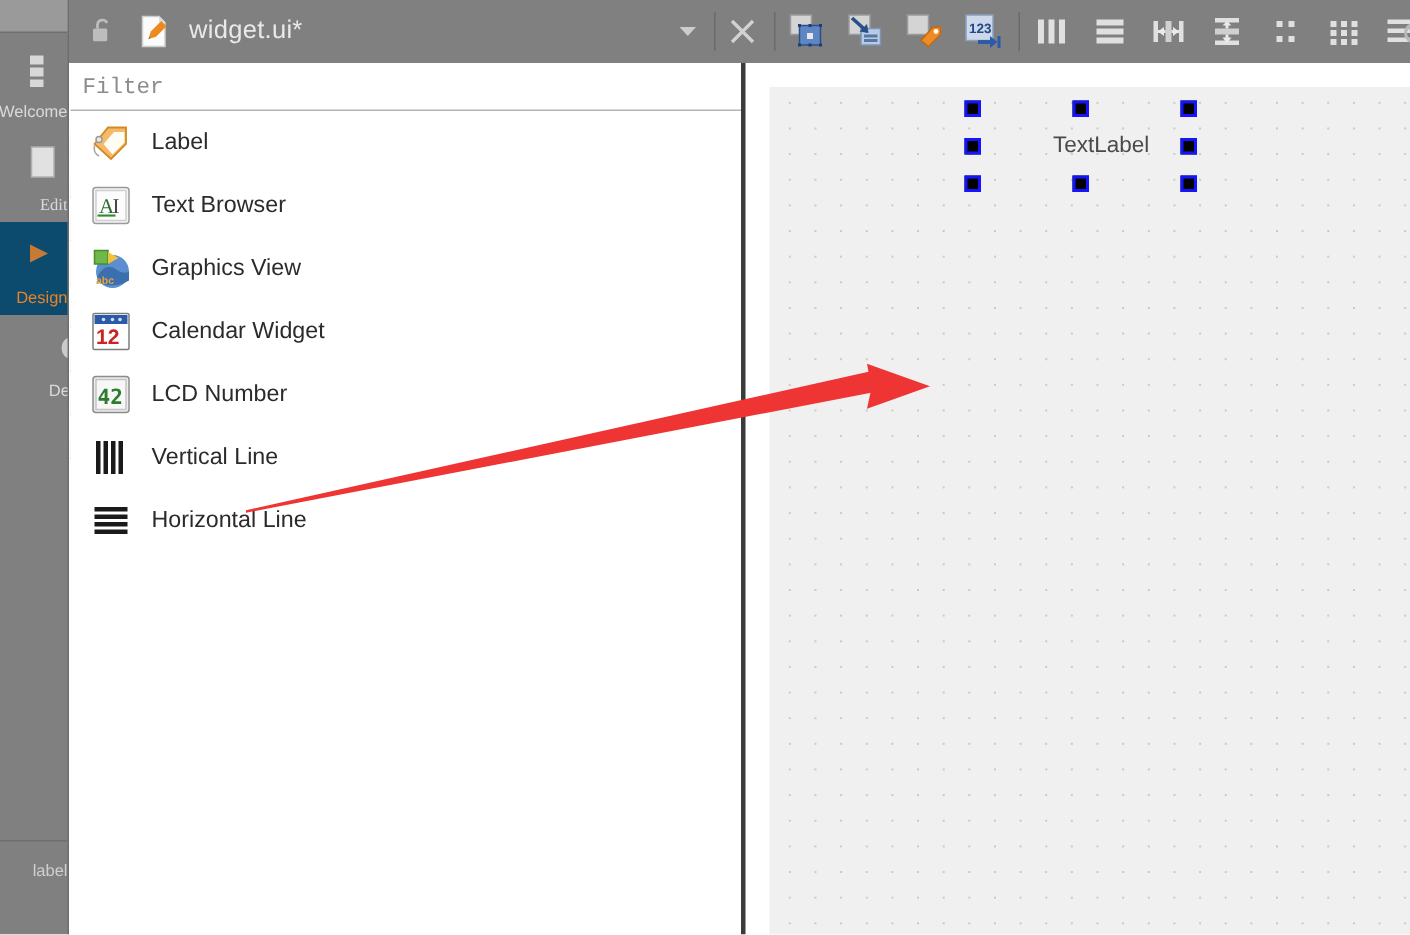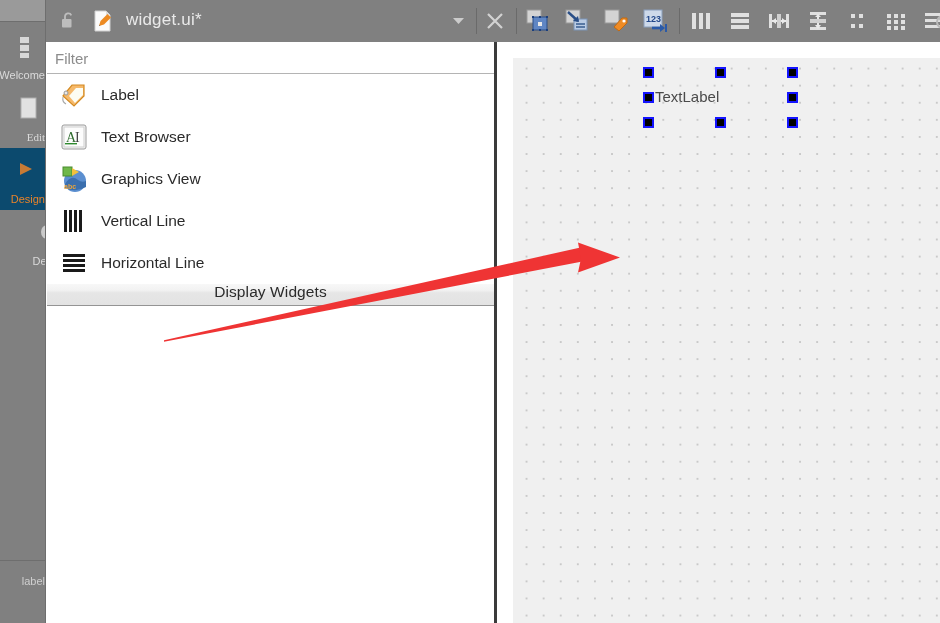--- a/index.html
+++ b/index.html
@@ -88,21 +88,21 @@
   }
   .filter-row {
     position:absolute; left:0; top:0; width:447px; height:32px;
     background:#ffffff;
     border-bottom:1px solid #b4b4b4;
   }
   .filter-input {
     position:absolute; left:8px; top:6px; width:430px; height:20px;
     border:none; outline:none; background:transparent;
     font-size:15px; color:#737373;
-    font-family:Liberation Sans, sans-serif;
+    font-family:Liberation Mono, monospace;
   }
   .filter-input::placeholder { color:#8c8c8c; }
 
   .cat-list { position:absolute; left:0; top:32px; width:447px; }
   .cat {
     position:relative; width:447px; height:29px;
     background:linear-gradient(to bottom,#fdfdfd 0%, #f2f2f2 45%, #e6e6e6 55%, #e3e3e3 100%);
     border-bottom:1px solid #949494;
     border-top:1px solid #fbfbfb;
     display:flex; align-items:center; justify-content:center;
@@ -131,21 +131,21 @@
   }
   .form {
     position:absolute; left:13px; top:16px; width:427px; height:565px;
     background:#f0f0f0;
     background-image:radial-gradient(circle, #c9c9c9 0.8px, transparent 0.9px);
     background-size:17.1px 17.1px;
     background-position:5px 2px;
   }
   .textlabel {
     position:absolute;
-    font-size:15px; color:#4a4a4a; white-space:nowrap;
+    font-size:15px; color:#4a4a4a; white-space:nowrap;padding-left:47px;
   }
   .handle {
     position:absolute; width:11px; height:11px;
     background:#000000; border:2px solid #1414ff;
     box-sizing:border-box;
   }
 
   
   .annot {
     position:absolute; left:0; top:0; width:940px; height:623px;
@@ -422,21 +422,44 @@
               <circle cx="16" cy="17" r="11" fill="#5b8fd0"></circle>
               <path d="M6 20 q6 -10 13 -4 q4 3 8 1 l0 6 q-10 6 -21 1 z" fill="#3b6fae"></path>
               <rect x="4" y="3" width="9" height="9" fill="#6fb84a" stroke="#4a8c2e"></rect>
               <path d="M13 4 L20 8 L13 12 Z" fill="#f2c23c"></path>
               <text x="5" y="25" font-family="'Liberation Sans',sans-serif" font-size="7" fill="#e8a33d" font-weight="bold">abc</text>
             </svg>
           </div>
           <div class="lbl">Graphics View</div>
         </div>
 
-
+        <div class="witem">
+          <div class="ico">
+            <svg width="30" height="30" viewBox="0 0 30 30">
+              <rect x="3" y="3" width="24" height="24" rx="1" fill="#ffffff" stroke="#7d7d7d"></rect>
+              <rect x="4" y="4" width="22" height="6" fill="#2a5aa8"></rect>
+              <circle cx="10" cy="7" r="1.2" fill="#cfe0f5"></circle>
+              <circle cx="16" cy="7" r="1.2" fill="#cfe0f5"></circle>
+              <circle cx="21" cy="7" r="1.2" fill="#cfe0f5"></circle>
+              <text x="5" y="23" font-family="'Liberation Sans',sans-serif" font-size="14" fill="#cc2222" font-weight="bold">12</text>
+            </svg>
+          </div>
+          <div class="lbl">Calendar Widget</div>
+        </div>
+
+        <div class="witem">
+          <div class="ico">
+            <svg width="30" height="30" viewBox="0 0 30 30">
+              <rect x="3" y="3" width="24" height="24" rx="2" fill="#ececec" stroke="#8c8c8c"></rect>
+              <rect x="5" y="5" width="20" height="20" fill="#f7f7f7" stroke="#c4c4c4"></rect>
+              <text x="6" y="21" font-family="'DejaVu Sans Mono',monospace" font-size="14" fill="#2e7d2e" font-weight="bold">42</text>
+            </svg>
+          </div>
+          <div class="lbl">LCD Number</div>
+        </div>
 
 
         <div class="witem">
           <div class="ico">
             <svg width="30" height="30" viewBox="0 0 30 30">
               <rect x="5" y="4" width="3" height="22" fill="#1a1a1a"></rect>
               <rect x="10" y="4" width="3" height="22" fill="#1a1a1a"></rect>
               <rect x="15" y="4" width="3" height="22" fill="#1a1a1a"></rect>
               <rect x="20" y="4" width="3" height="22" fill="#1a1a1a"></rect>
             </svg>

